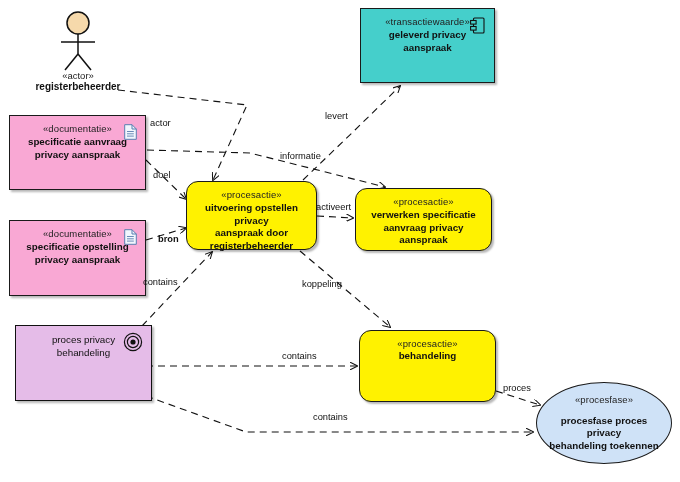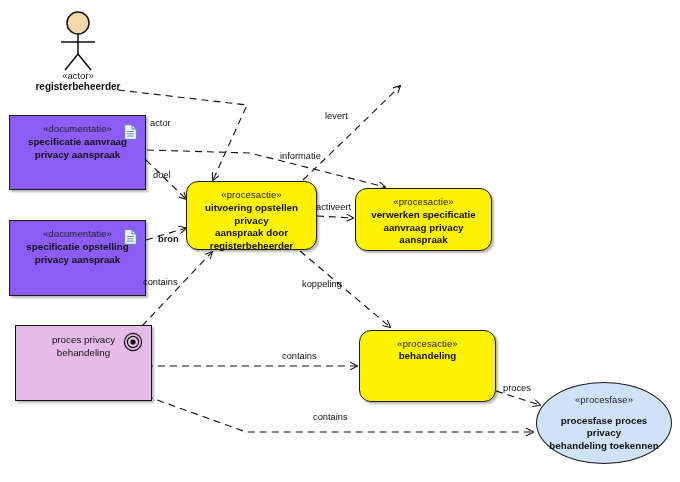--- a/index.html
+++ b/index.html
@@ -42,21 +42,21 @@
     letter-spacing: .1px;
   }
   .nodelabel {
     font-size: 9.8px;
     font-weight: bold;
     color: #111;
     line-height: 12.5px;
     margin-top: 1px;
     padding: 0 9px;
   }
-  .green  { background: #8b5cf6; }
+  .green  { background: #f9a8d4; }
   .teal   { background: #45cfcb; }
   .yellow { background: #fff200; border-radius: 12px; }
   .purple { background: #e5bce8; border: 1.8px solid #111; }
   .purple .nodelabel { font-weight: normal; font-size: 9.8px; margin-top: 8px; }
 
   .ellipse {
     position: absolute;
     box-sizing: border-box;
     background: #cfe2f7;
     border: 1.3px solid #1a1a1a;
@@ -211,20 +211,30 @@
   <div class="node purple" style="left:15px; top:325px; width:137px; height:76px;">
     <svg class="proc-icon" viewBox="0 0 20 20">
       <circle cx="10" cy="10" r="8.6" fill="none" stroke="#111" stroke-width="1.2"></circle>
       <circle cx="10" cy="10" r="5.6" fill="none" stroke="#111" stroke-width="1.2"></circle>
       <circle cx="10" cy="10" r="2.6" fill="#111"></circle>
     </svg>
     <div class="nodelabel">proces privacy</div>
     <div class="nodelabel" style="margin-top:0;font-weight:normal">behandeling</div>
   </div>
 
+  <div class="node teal" style="left:360px; top:8px; width:135px; height:75px;">
+    <svg class="comp-icon" viewBox="0 0 15 17">
+      <rect x="3.5" y="1" width="10.5" height="15" fill="none" stroke="#111" stroke-width="1.1" rx="1"></rect>
+      <rect x="0.6" y="3.5" width="5.5" height="3.6" fill="#45cfcb" stroke="#111" stroke-width="1.1"></rect>
+      <rect x="0.6" y="9.5" width="5.5" height="3.6" fill="#45cfcb" stroke="#111" stroke-width="1.1"></rect>
+    </svg>
+    <div class="stereo">«transactiewaarde»</div>
+    <div class="nodelabel">geleverd privacy</div>
+    <div class="nodelabel" style="margin-top:0">aanspraak</div>
+  </div>
 
   <div class="node yellow" style="left:186px; top:181px; width:131px; height:69px;">
     <div class="stereo">«procesactie»</div>
     <div class="nodelabel" style="padding:0 4px">uitvoering opstellen privacy</div>
     <div class="nodelabel" style="margin-top:0;padding:0 4px">aanspraak door</div>
     <div class="nodelabel" style="margin-top:0;padding:0 4px">registerbeheerder</div>
   </div>
 
   <div class="node yellow" style="left:355px; top:188px; width:137px; height:63px;">
     <div class="stereo">«procesactie»</div>

